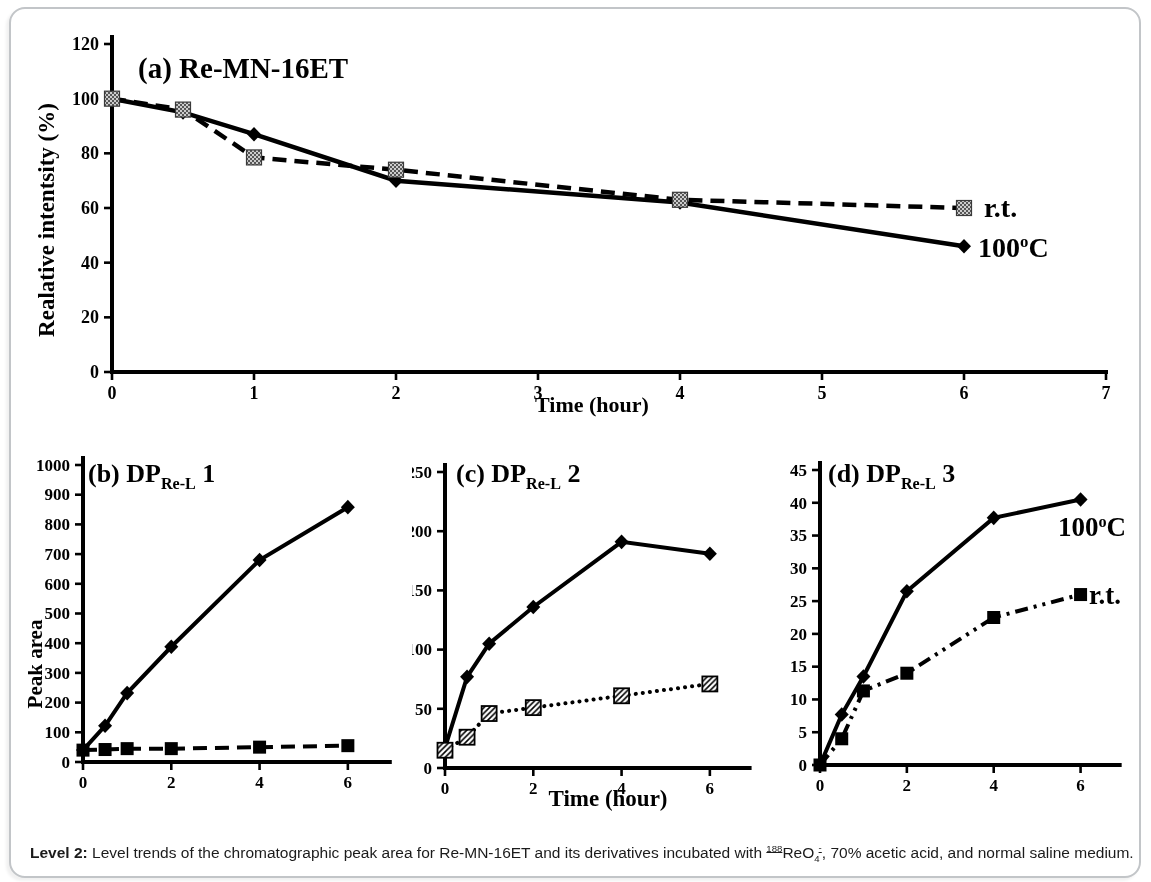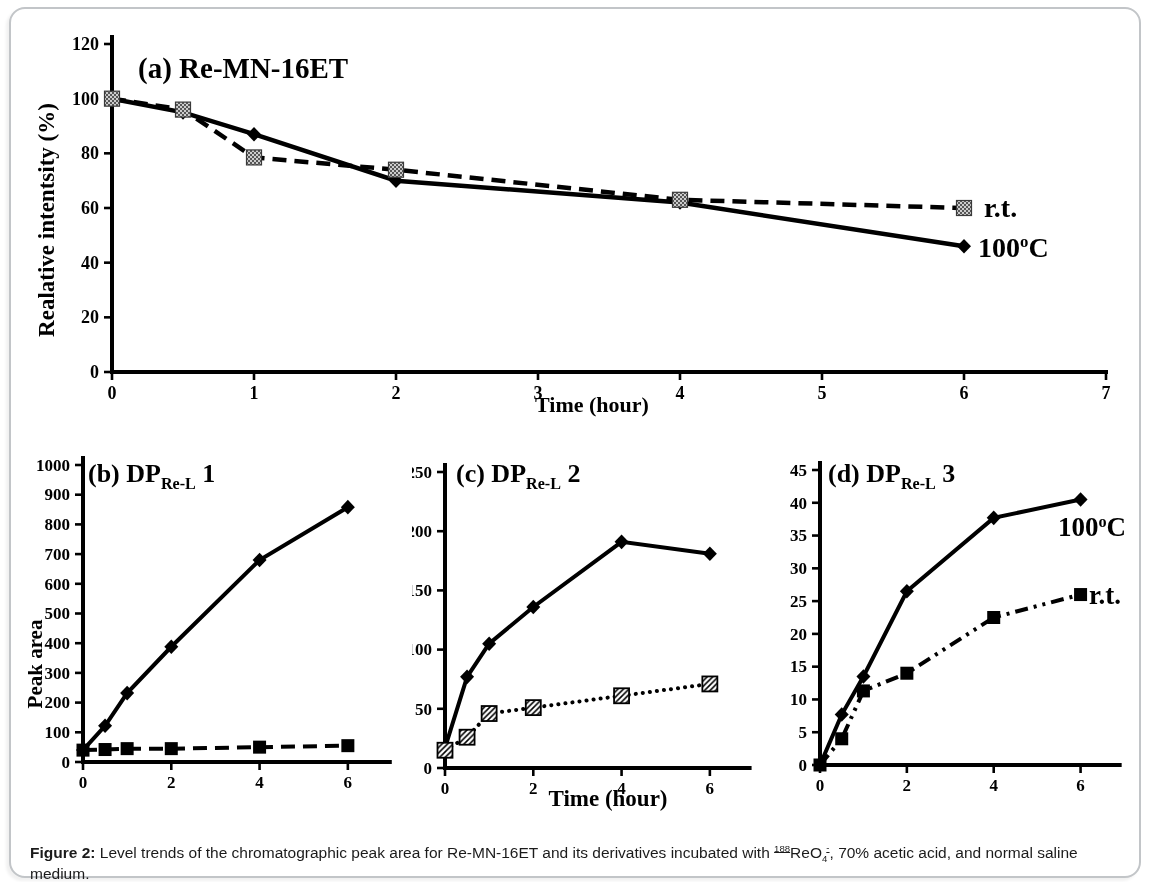--- a/index.html
+++ b/index.html
@@ -288,13 +288,13 @@
         <rect x="53.214285714285715" y="288.27777777777777" width="13" height="13" fill="#000"></rect>
         <rect x="74.92857142857143" y="240.42222222222222" width="13" height="13" fill="#000"></rect>
         <rect x="118.35714285714286" y="222.72222222222223" width="13" height="13" fill="#000"></rect>
         <rect x="205.21428571428572" y="167" width="13" height="13" fill="#000"></rect>
         <rect x="292.07142857142856" y="144.05555555555554" width="13" height="13" fill="#000"></rect>
       </g>
       <text x="276" y="92" fill="#000" font-family="&quot;Liberation Serif&quot;,&quot;DejaVu Serif&quot;,serif" font-weight="bold" font-size="27"><tspan>100</tspan><tspan dy="-9.180000000000001" font-size="16.2">o</tspan><tspan dy="9.180000000000001" font-size="27">C</tspan></text>
       <text x="307" y="160" fill="#000" font-family="&quot;Liberation Serif&quot;,&quot;DejaVu Serif&quot;,serif" font-weight="bold" font-size="27">r.t.</text>
     </svg></div>
 
-<p class="caption"><b>Figure 2:</b><span> Level trends of the chromatographic peak area for Re-MN-16ET and its derivatives incubated with </span><sup>188</sup><span>ReO</span><sub>4</sub><sup class="neg">-</sup><span>, 70% acetic acid, and normal saline medium.</span><br></p>
+<p class="caption"><b>Level 2:</b><span> Level trends of the chromatographic peak area for Re-MN-16ET and its derivatives incubated with </span><sup>188</sup><span>ReO</span><sub>4</sub><sup class="neg">-</sup><span>, 70% acetic acid, and normal saline medium.</span><br></p>
 
 </body></html>

